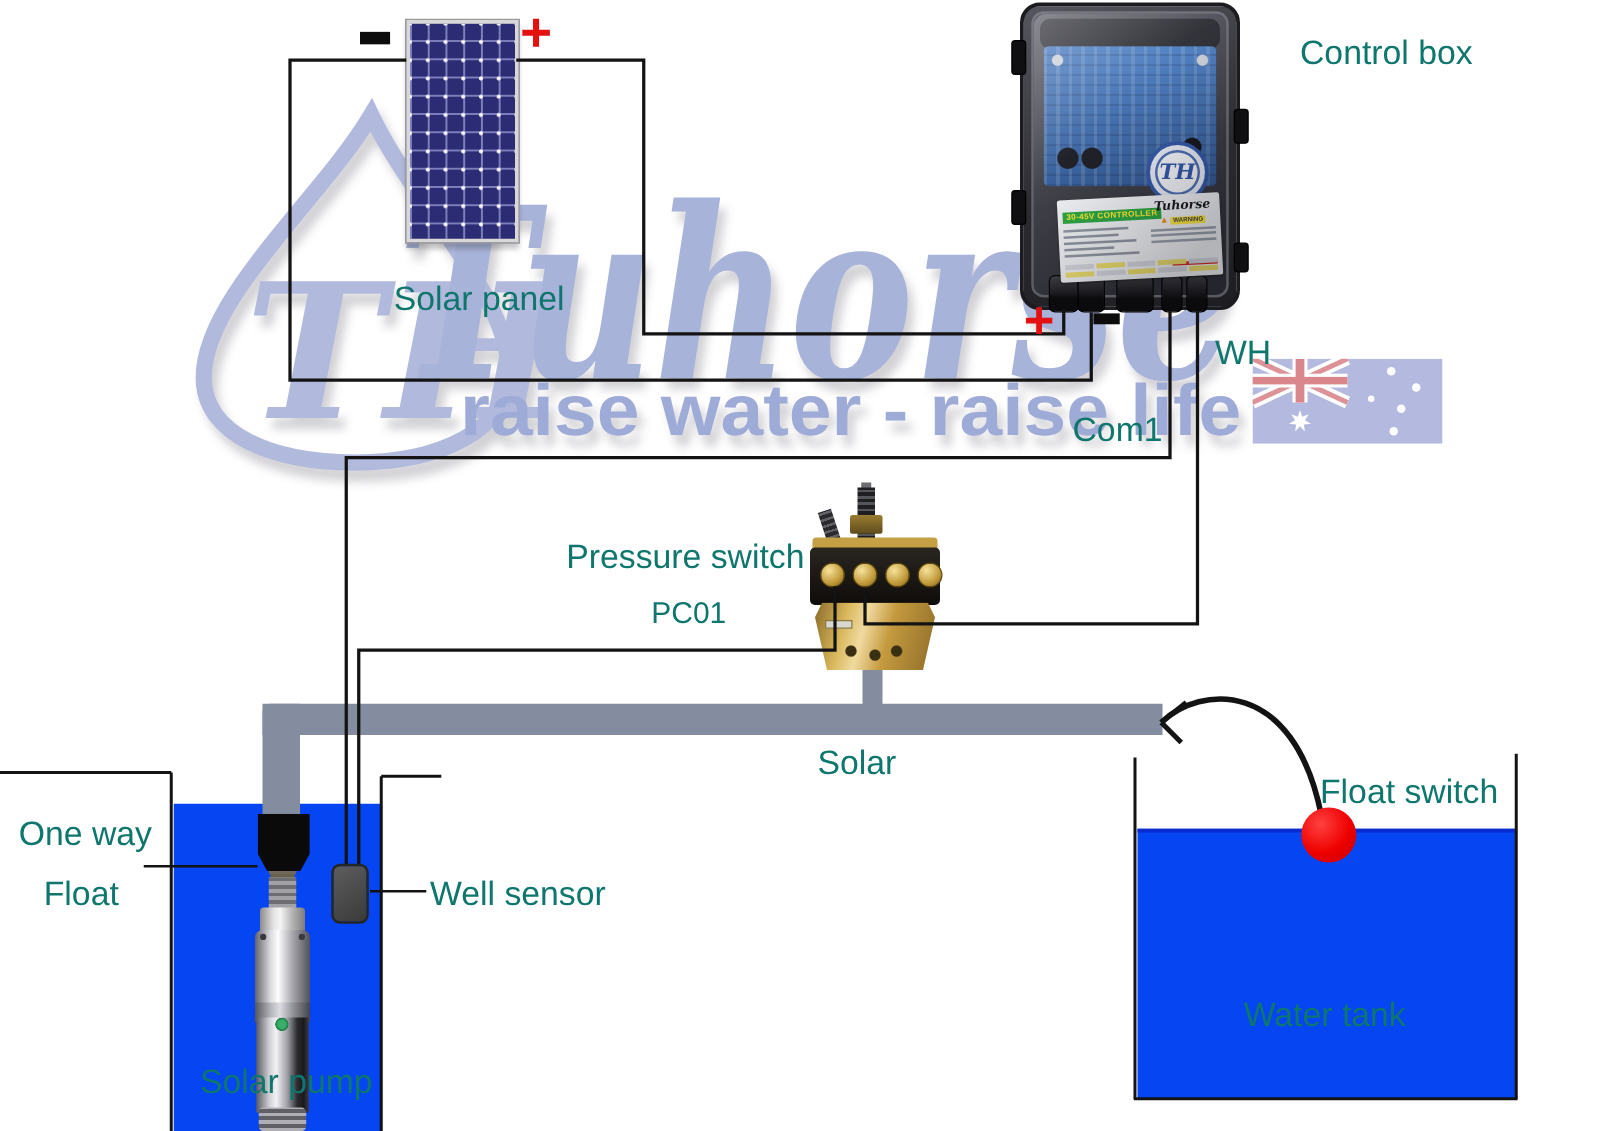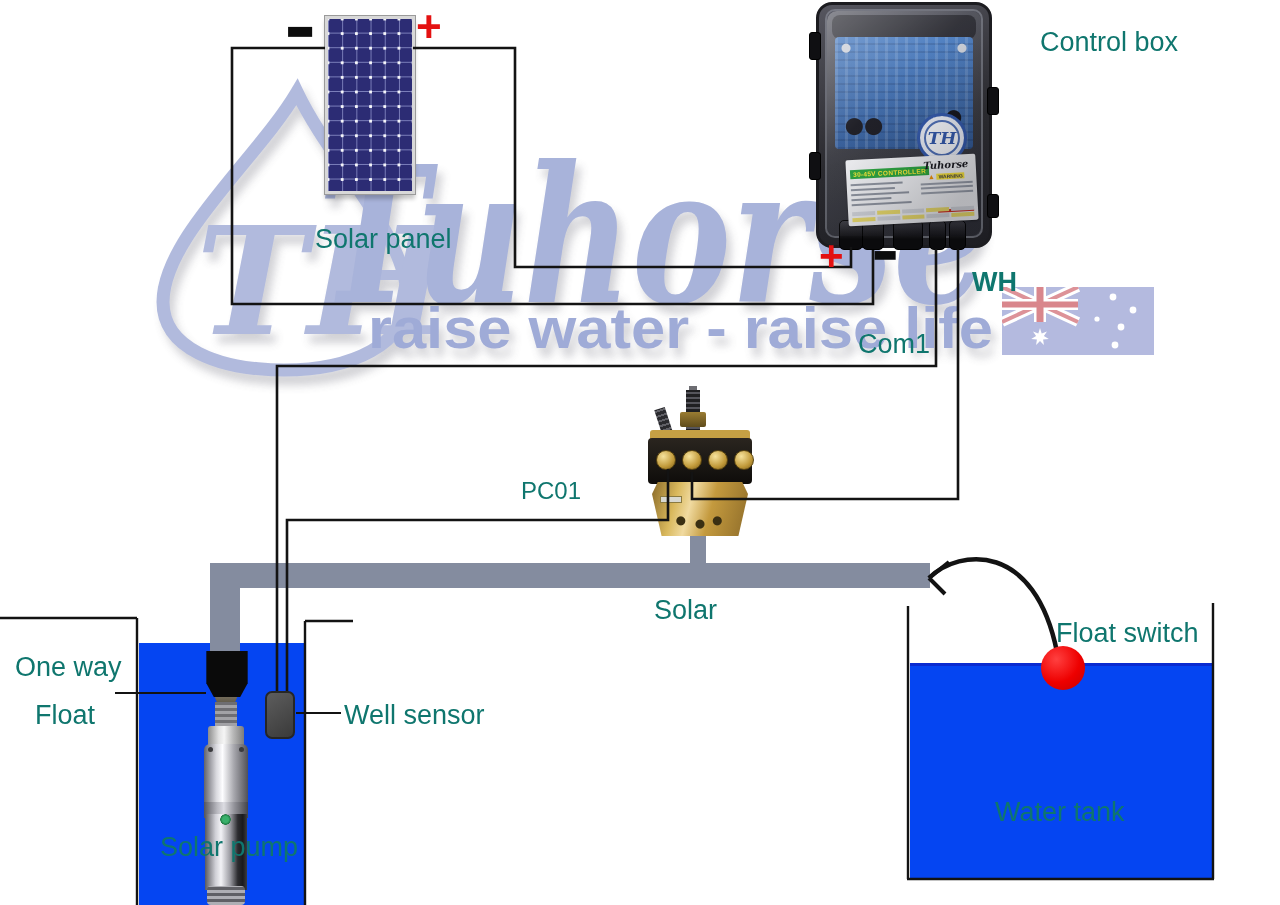--- a/index.html
+++ b/index.html
@@ -296,24 +296,25 @@
     </g>
   </svg>
 
   <span class="sym sym-minus" style="left:286px;top:8px;">−</span>
   <span class="sym sym-plus" style="left:416px;top:5px;">+</span>
   <span class="sym sym-plus" style="left:819px;top:235px;font-size:42px;">+</span>
   <span class="sym sym-minus" style="left:873px;top:234px;font-size:42px;">−</span>
 
   <span class="lbl" style="left:1040px;top:28px;">Control box</span>
   <span class="lbl" style="left:315px;top:225px;">Solar panel</span>
-  <span class="lbl" style="left:972px;top:268px;font-weight:bold;">WH</span>
+  <span class="lbl" style="left:972px;top:268px;">WH</span>
   <span class="lbl" style="left:858px;top:330px;">Com1</span>
+  <span class="lbl" style="left:453px;top:431px;">Pressure switch</span>
   <span class="lbl lbl-sm" style="left:521px;top:478px;">PC01</span>
   <span class="lbl" style="left:654px;top:596px;">Solar</span>
   <span class="lbl" style="left:1056px;top:619px;">Float switch</span>
   <span class="lbl" style="left:15px;top:653px;">One way</span>
   <span class="lbl" style="left:35px;top:701px;">Float</span>
   <span class="lbl" style="left:344px;top:701px;">Well sensor</span>
-  <span class="lbl" style="left:160px;top:833px;text-align:right;">Solar pump</span>
+  <span class="lbl" style="left:160px;top:851px;text-align:right;">Solar pump</span>
   <span class="lbl" style="left:995px;top:798px;">Water tank</span>
 
 </div>
 
 </body></html>

